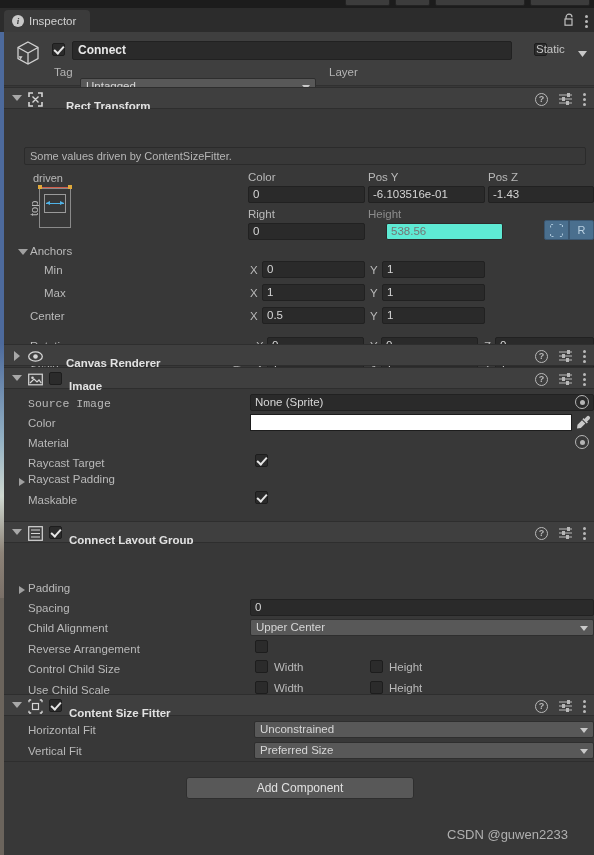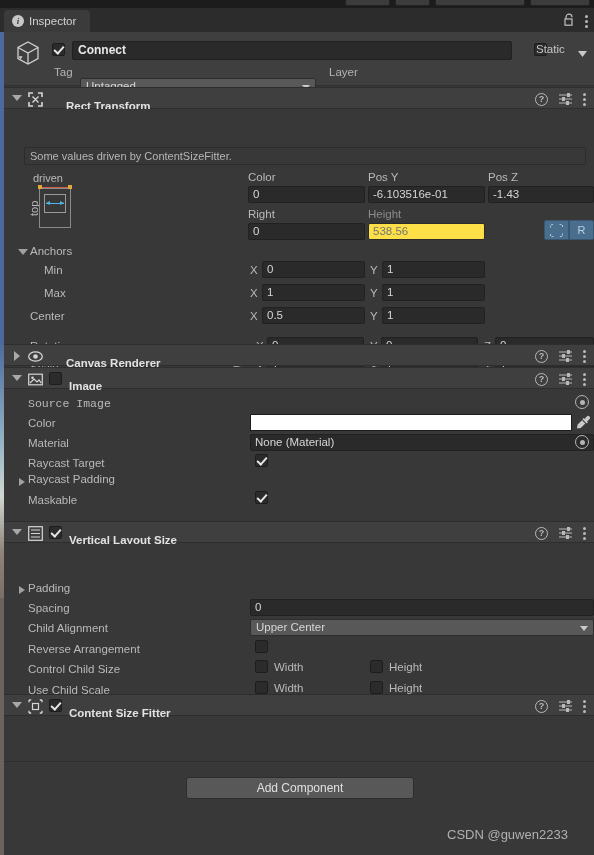--- a/index.html
+++ b/index.html
@@ -99,21 +99,21 @@
   .dropdown::after {
     content: ""; position: absolute; right: 5px; top: 50%; margin-top: -2px;
     border-left: 4px solid transparent; border-right: 4px solid transparent;
     border-top: 5px solid #c9c9c9;
   }
   .tfield {
     background: #2a2a2a; border: 1px solid #212121; border-radius: 2px;
     color: #d6d6d6; font-size: 11.5px; padding: 0 4px; line-height: 15px;
     height: 17px; position: absolute; white-space: nowrap; overflow: hidden;
   }
-  .tfield.disabled { color: #757575; background: #fde047; border-color: #2b2b2b; }
+  .tfield.disabled { color: #757575; background: #5eead4; border-color: #2b2b2b; margin-left: 18px; }
 
   .cb {
     width: 13px; height: 13px; background: #2b2b2b;
     border: 1px solid #1d1d1d; border-radius: 2px;
     display: inline-block; position: relative;
   }
   .cb.checked::after {
     content: ""; position: absolute; left: 3px; top: 0px;
     width: 4px; height: 8px; border: solid #e6e6e6;
     border-width: 0 2px 2px 0; transform: rotate(42deg);
@@ -442,33 +442,33 @@
       <span class="kebab">
           <i></i>
           <i></i>
           <i></i>
         </span>
     </span>
   </div>
 
   <div class="comp-body" style="top:358px;height:131px;">
     <span class="rowlabel" style="left:24px;top:7px;font-family:Liberation Mono, monospace;">Source Image</span>
+    <div class="tfield" style="left:246px;top:4px;width:344px;">None (Sprite)</div>
     <span class="objpick" style="left:571px;top:5px;"></span>
 
     <span class="rowlabel" style="left:24px;top:27px;">Color</span>
     <div class="colorfield" style="left:246px;top:24px;width:322px;height:17px;"></div>
     <span style="position:absolute;left:572px;top:25px;">
       <svg width="15" height="15" viewBox="0 0 15 15">
           <path d="M13.5 1.5 a1.9 1.9 0 0 0-2.7 0 L8.4 3.9 L7.6 3.1 L6.4 4.3 L10.7 8.6 L11.9 7.4 L11.1 6.6 L13.5 4.2 a1.9 1.9 0 0 0 0-2.7 Z" fill="#c9c9c9"></path>
           <path d="M6 5.2 L1.5 9.7 L1 13.5 L4.8 13 L9.3 8.5 Z" fill="#c9c9c9"></path>
         </svg>
     </span>
 
     <span class="rowlabel" style="left:24px;top:47px;">Material</span>
-    <div class="tfield" style="left:246px;top:44px;width:344px;">None (Material)</div>
     <span class="objpick" style="left:571px;top:45px;"></span>
 
     <span class="rowlabel" style="left:24px;top:67px;">Raycast Target</span>
     <span class="cb checked" style="position:absolute;left:251px;top:64px;"></span>
 
     <span class="minifold" style="left:15px;top:88px;"></span>
     <span class="rowlabel" style="left:24px;top:83px;">Raycast Padding</span>
 
     <span class="rowlabel" style="left:24px;top:104px;">Maskable</span>
     <span class="cb checked" style="position:absolute;left:251px;top:101px;"></span>
@@ -476,21 +476,21 @@
 
   <div class="comp-header" style="top:489px;">
     <span class="foldout"></span>
     <span class="comp-icon">
       <svg width="15" height="15" viewBox="0 0 15 15">
           <rect x="0.7" y="0.7" width="13.6" height="13.6" fill="none" stroke="#d6d6d6" stroke-width="1.2"></rect>
           <path d="M3 4 H12 M3 7.5 H12 M3 11 H12" stroke="#d6d6d6" stroke-width="1.2"></path>
         </svg>
     </span>
     <span class="comp-cb cb checked"></span>
-    <span class="comp-title" style="left:65px;">Vertical Layout Size</span>
+    <span class="comp-title" style="left:65px;">Connect Layout Group</span>
     <span class="hdr-icons">
       <span class="help-icon">?</span>
       <span>
         <svg width="13" height="13" viewBox="0 0 13 13">
             <path d="M0 3 H13 M0 7 H13 M0 11 H13" stroke="#b9b9b9" stroke-width="1.2"></path>
             <rect x="8" y="1" width="3" height="4" fill="#b9b9b9"></rect>
             <rect x="3" y="5" width="3" height="4" fill="#b9b9b9"></rect>
             <rect x="7" y="9" width="3" height="4" fill="#b9b9b9"></rect>
           </svg>
       </span>
@@ -567,19 +567,26 @@
           </svg>
       </span>
       <span class="kebab">
           <i></i>
           <i></i>
           <i></i>
         </span>
     </span>
   </div>
 
+  <div class="comp-body" style="top:685px;height:43px;">
+    <span class="rowlabel" style="left:24px;top:7px;">Horizontal Fit</span>
+    <div class="dropdown" style="position:absolute;left:250px;top:4px;width:340px;height:17px;">Unconstrained</div>
+
+    <span class="rowlabel" style="left:24px;top:28px;">Vertical Fit</span>
+    <div class="dropdown" style="position:absolute;left:250px;top:25px;width:340px;height:17px;">Preferred Size</div>
+  </div>
 
   <div class="sep" style="top:729px;"></div>
 
   <div class="addcomp" style="left:186px;top:745px;width:228px;height:22px;">Add Component</div>
 
   <div class="watermark" style="left:447px;top:795px;text-align:right;">CSDN @guwen2233</div>
 </div>
 
 </body></html>

